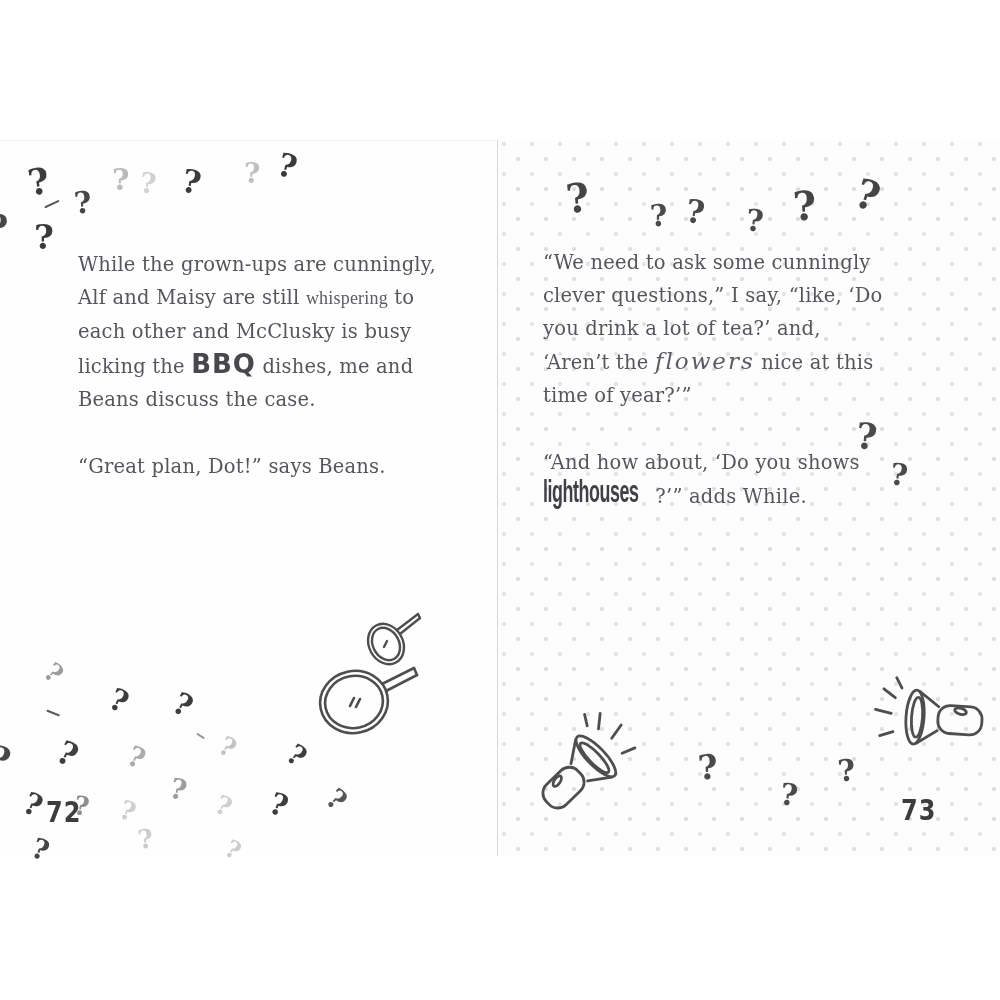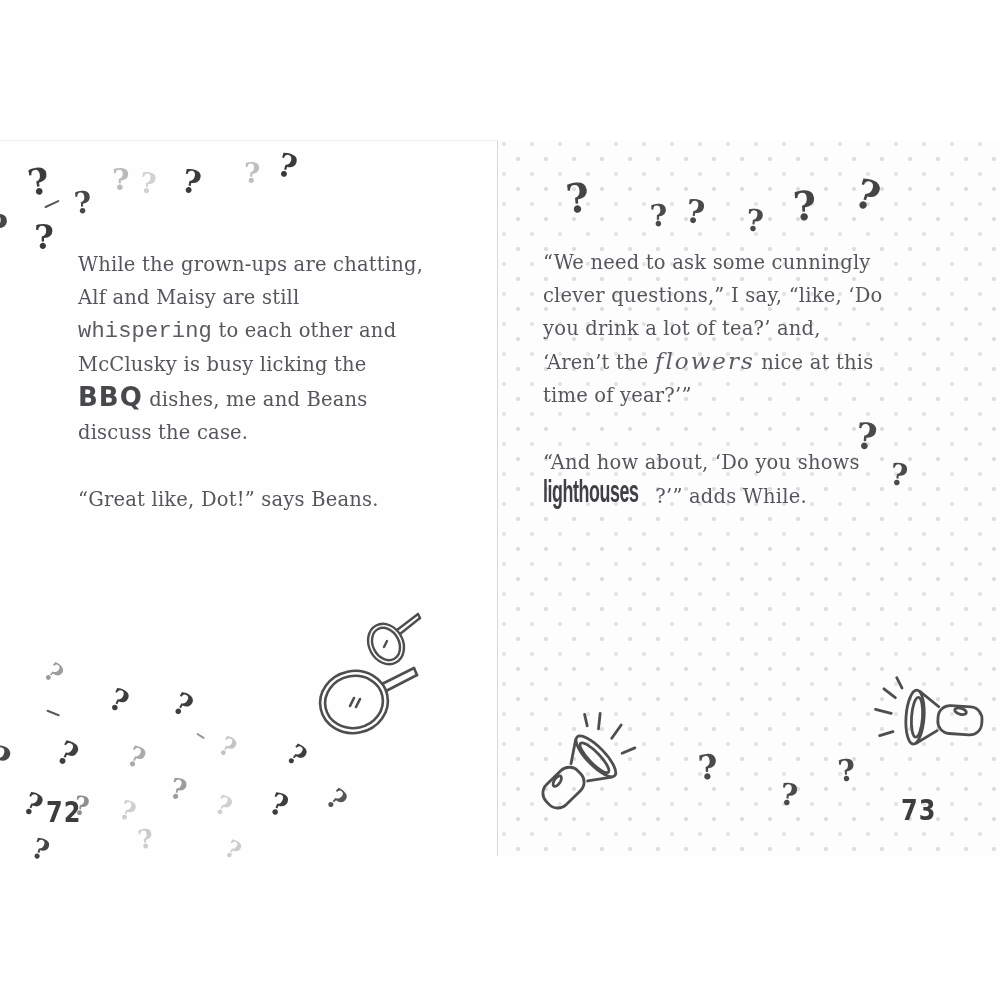--- a/index.html
+++ b/index.html
@@ -10,21 +10,21 @@
   .page-right{left:497px;width:503px;background-color:#fdfdfe;border-left:1px solid #d8d8d8;
     background-image:
       radial-gradient(circle,#dedede 1.9px,rgba(0,0,0,0) 2.3px),
       radial-gradient(circle,#e4e4e4 1.9px,rgba(0,0,0,0) 2.3px);
     background-size:28px 30px,28px 30px;
     background-position:6px 4px,20px 19px;}
   .text-block{position:absolute;}
   .text-left{left:78px;top:248px;width:358px;}
   .text-right{left:543px;top:246px;width:344px;}
   .para{margin:0 0 34px 0;font-size:19.5px;line-height:33px;color:#55565b;letter-spacing:.2px;}
-  .whisper{font-family:Liberation Mono, monospace;font-size:22px;color:#5a5b60;}
+  .whisper{font-family:Liberation Serif, serif;font-size:18px;color:#5a5b60;}
   .bbq{font-family:"DejaVu Sans",sans-serif;font-weight:bold;font-size:26px;letter-spacing:1px;color:#47484c;text-align:center;}
   .script{font-style:italic;font-size:23px;letter-spacing:2px;color:#5a5b60;}
   .condensed{display:inline-block;font-family:"Liberation Sans",sans-serif;font-weight:bold;
              font-size:21px;letter-spacing:-.5px;transform:scaleY(1.5) scaleX(.85);
              transform-origin:0 78%;color:#3f4044;}
   .morse{font-family:"DejaVu Sans Mono",monospace;font-weight:bold;font-size:27px;letter-spacing:3px;
          background-image:radial-gradient(circle,#5c5d62 1.4px,rgba(0,0,0,0) 1.6px);
          background-size:4.5px 4.5px;
          -webkit-background-clip:text;background-clip:text;color:transparent;}
   @supports not (background-clip:text){.morse{color:#5c5d62;}}
@@ -39,22 +39,22 @@
 </head>
 <body>
 
 <div class="scan">
 
   <div class="page page-left"></div>
 
   <div class="page page-right"></div>
 
   <div class="text-block text-left">
-    <p class="para"><span>While the grown-ups are chatting, Alf and Maisy are still </span><span class="whisper">whispering</span><span> to each other and McClusky is busy licking the </span><span class="bbq">BBQ</span><span> dishes, me and Beans discuss the case.</span></p>
-    <p class="para"><span>“Great like, Dot!” says Beans.</span></p>
+    <p class="para"><span>While the grown-ups are cunningly, Alf and Maisy are still </span><span class="whisper">whispering</span><span> to each other and McClusky is busy licking the </span><span class="bbq">BBQ</span><span> dishes, me and Beans discuss the case.</span></p>
+    <p class="para"><span>“Great plan, Dot!” says Beans.</span></p>
   </div>
 
   <div class="text-block text-right">
     <p class="para"><span>“We need to ask some cunningly clever questions,” I say, “like, ‘Do you drink a lot of tea?’ and, ‘Aren’t the </span><span class="script">flowers</span><span> nice at this time of year?’”</span></p>
     <p class="para"><span>“And how about, ‘Do you shows </span><span class="condensed">lighthouses</span><span>?’” adds While.</span></p>
   </div>
 
   <div class="qm-layer" id="qm-layer">
       <span class="qm" style="left: 28px; top: 163px; font-size: 36px; transform: rotate(-10deg); color: rgb(60, 60, 60);">?</span>
       <span class="qm" style="left: 74px; top: 188px; font-size: 30px; transform: rotate(-5deg); color: rgb(71, 71, 71);">?</span>

